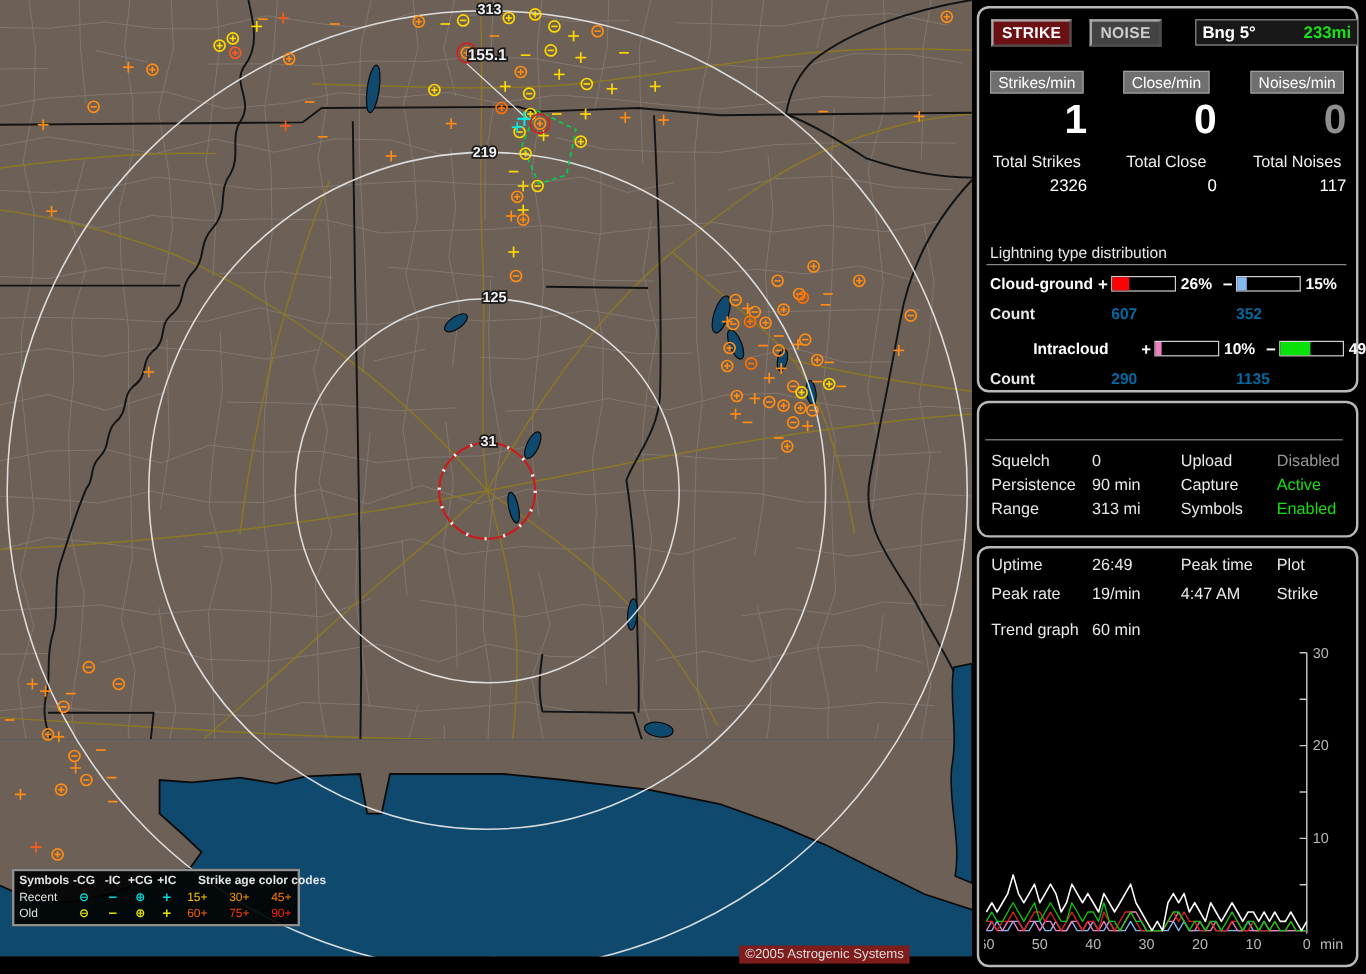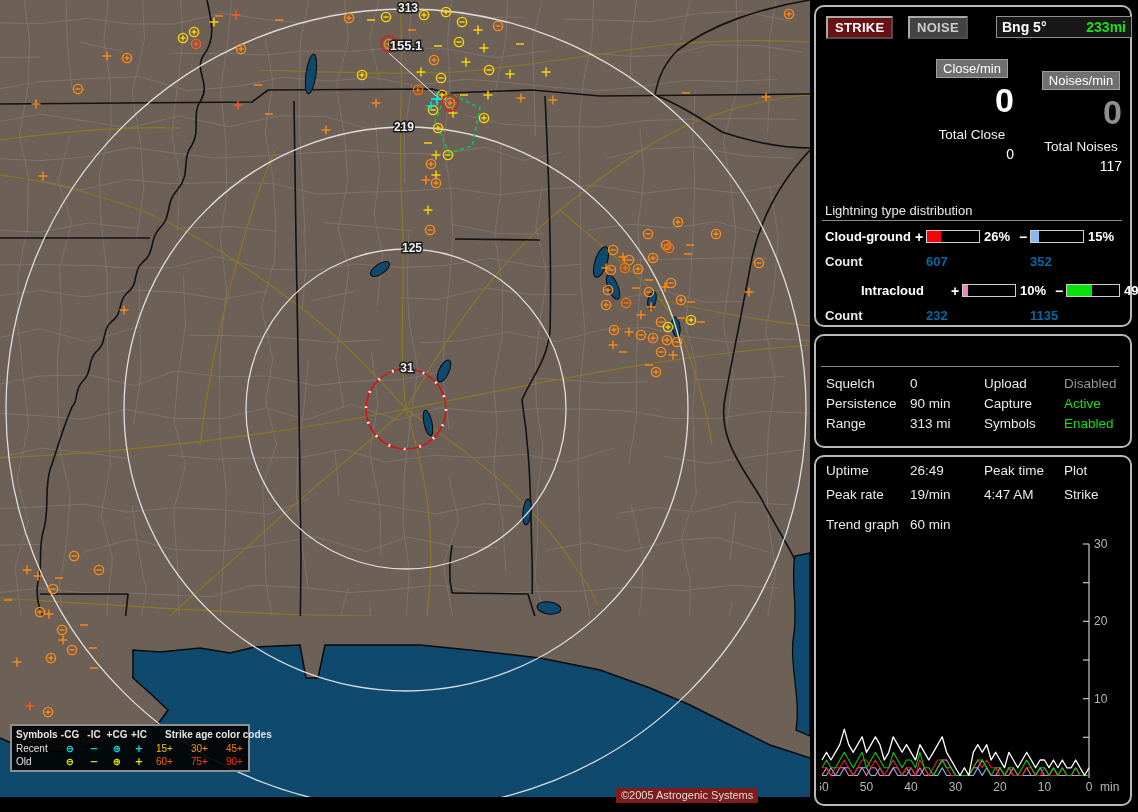--- a/index.html
+++ b/index.html
@@ -18,21 +18,21 @@
   #noiseBtn{position:absolute;left:92px;top:9px;background:#434343;color:#cdcdcd;}
   #bngBox{position:absolute;left:180px;top:9px;width:124px;background:#181818;border:1px solid #909090;
           height:20px;line-height:20px;font-weight:bold;font-size:14px;color:#fff;padding:0 5px;}
   #bngBox .rng{float:right;color:#19e019;}
   .ccol{position:absolute;top:52px;text-align:center;}
   .ccol .tag{display:inline-block;background:#6f6f6f;border:1px solid #9e9e9e;color:#fff;
              font-size:13px;padding:1px 6px;}
   .ccol .big{display:block;text-align:right;font-size:34px;font-weight:bold;color:#fff;line-height:40px;margin-top:2px;}
   .ccol .tlab{display:block;font-size:13.5px;color:#efefef;margin-top:7px;}
   .ccol .tval{display:block;text-align:right;font-size:14px;color:#fff;margin-top:4px;}
-  #col1{left:6px;width:84px;}  #col2{left:114px;width:84px;} #col3{left:224px;width:82px;margin-top:12px;}
+  #col1{left:6px;width:84px;}  #col2{left:114px;width:84px;} #col3{left:224px;width:82px;}
   #col3 .big{color:#8f8f8f;}
   #distTitle{position:absolute;left:9px;top:196px;font-size:13px;color:#e8e8e8;}
   #distHr{position:absolute;left:6px;top:213px;width:300px;border-top:1px solid #8a8a8a;}
   .drow{position:absolute;left:0;width:100%;height:14px;font-size:13px;color:#fff;font-weight:bold;}
   .drow .lab{position:absolute;left:9px;}
   .drow .sgn{position:absolute;font-size:14px;}
   .drow .bar{position:absolute;width:52px;height:11px;top:1px;background:#000;border:1px solid #cfcfcf;}
   .drow .bar i{display:block;height:100%;}
   .crow{position:absolute;left:0;width:100%;font-size:13px;color:#e8e8e8;font-weight:bold;}
   .crow b{position:absolute;color:#0369a1;text-align:center;}
@@ -740,20 +740,26 @@
     </div>
 
     <div id="copyright">©2005 Astrogenic Systems</div>
   </div>
 
   <div class="panel" id="panel1">
     <span class="btn" id="strikeBtn">STRIKE</span>
     <span class="btn" id="noiseBtn">NOISE</span>
     <span id="bngBox"><span>Bng 5°</span><span class="rng">233mi</span></span>
 
+    <div class="ccol" id="col1">
+      <span class="tag">Strikes/min</span>
+      <span class="big">1</span>
+      <span class="tlab">Total Strikes</span>
+      <span class="tval">2326</span>
+    </div>
     <div class="ccol" id="col2">
       <span class="tag">Close/min</span>
       <span class="big">0</span>
       <span class="tlab">Total Close</span>
       <span class="tval">0</span>
     </div>
     <div class="ccol" id="col3">
       <span class="tag">Noises/min</span>
       <span class="big">0</span>
       <span class="tlab">Total Noises</span>
@@ -789,21 +795,21 @@
         </span>
       <span style="position:absolute;left:168px;">10%</span>
       <span class="sgn" style="left:203px;">−</span>
       <span class="bar" style="left:214px;">
           <i class="js-bar" style="width: 49%; background: rgb(10, 224, 10);"></i>
         </span>
       <span style="position:absolute;left:272px;">49%</span>
     </div>
     <div class="crow" style="top:301px;">
       <span style="position:absolute;left:9px;">Count</span>
-      <b style="left:110px;">232</b>
+      <b style="left:110px;">290</b>
       <b style="left:214px;">1135</b>
     </div>
   </div>
 
   <div class="panel" id="panel2">
     <div id="dateHr"></div>
     <div class="grid4" style="top:40px;">
       <span class="g-k1">Squelch</span>
       <span class="g-v1">0</span>
       <span class="g-k2">Upload</span>

